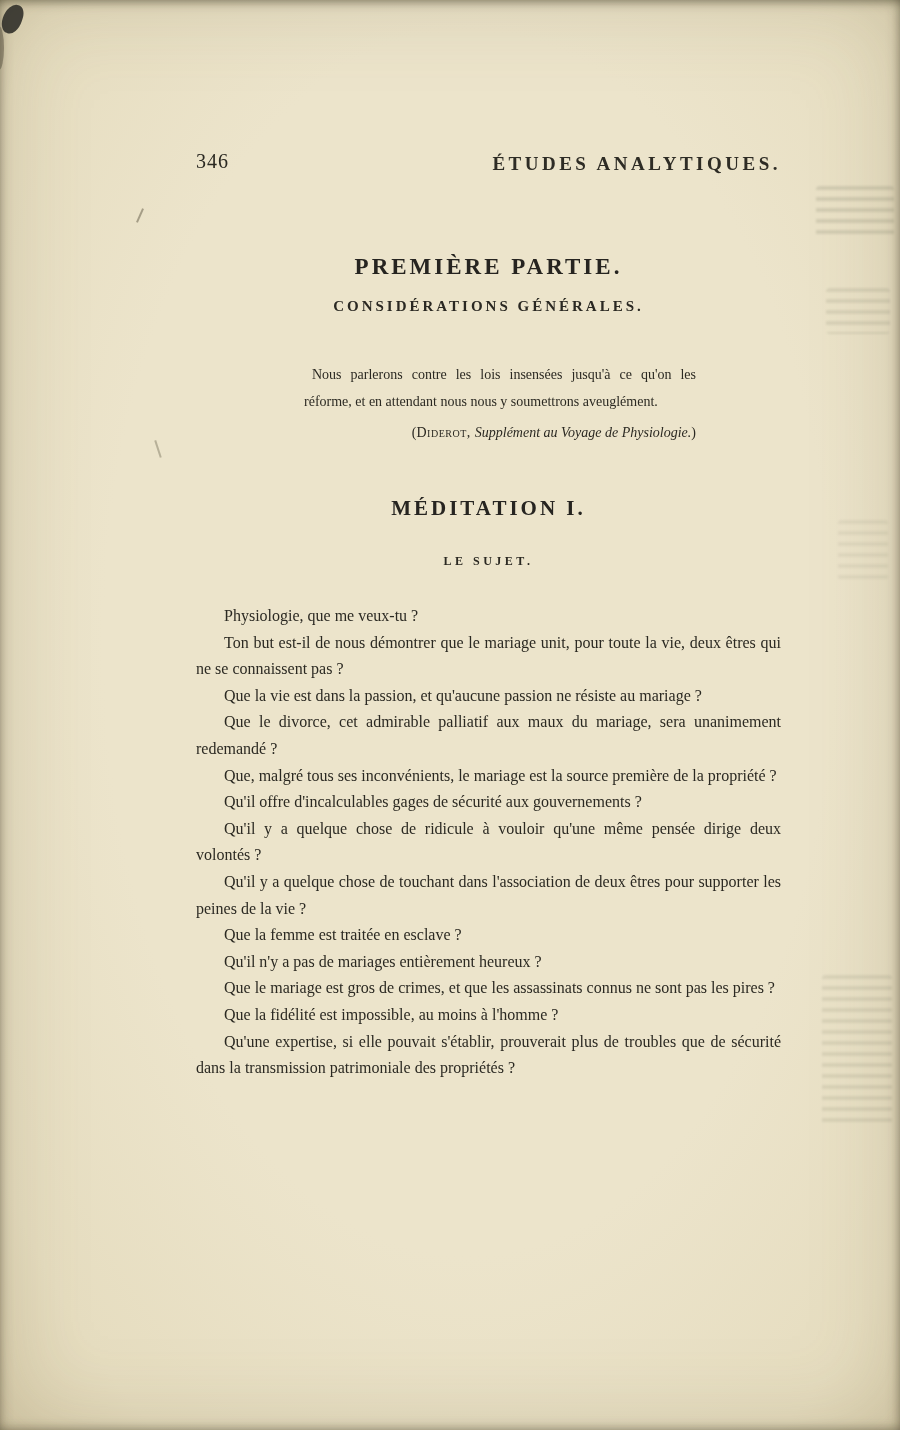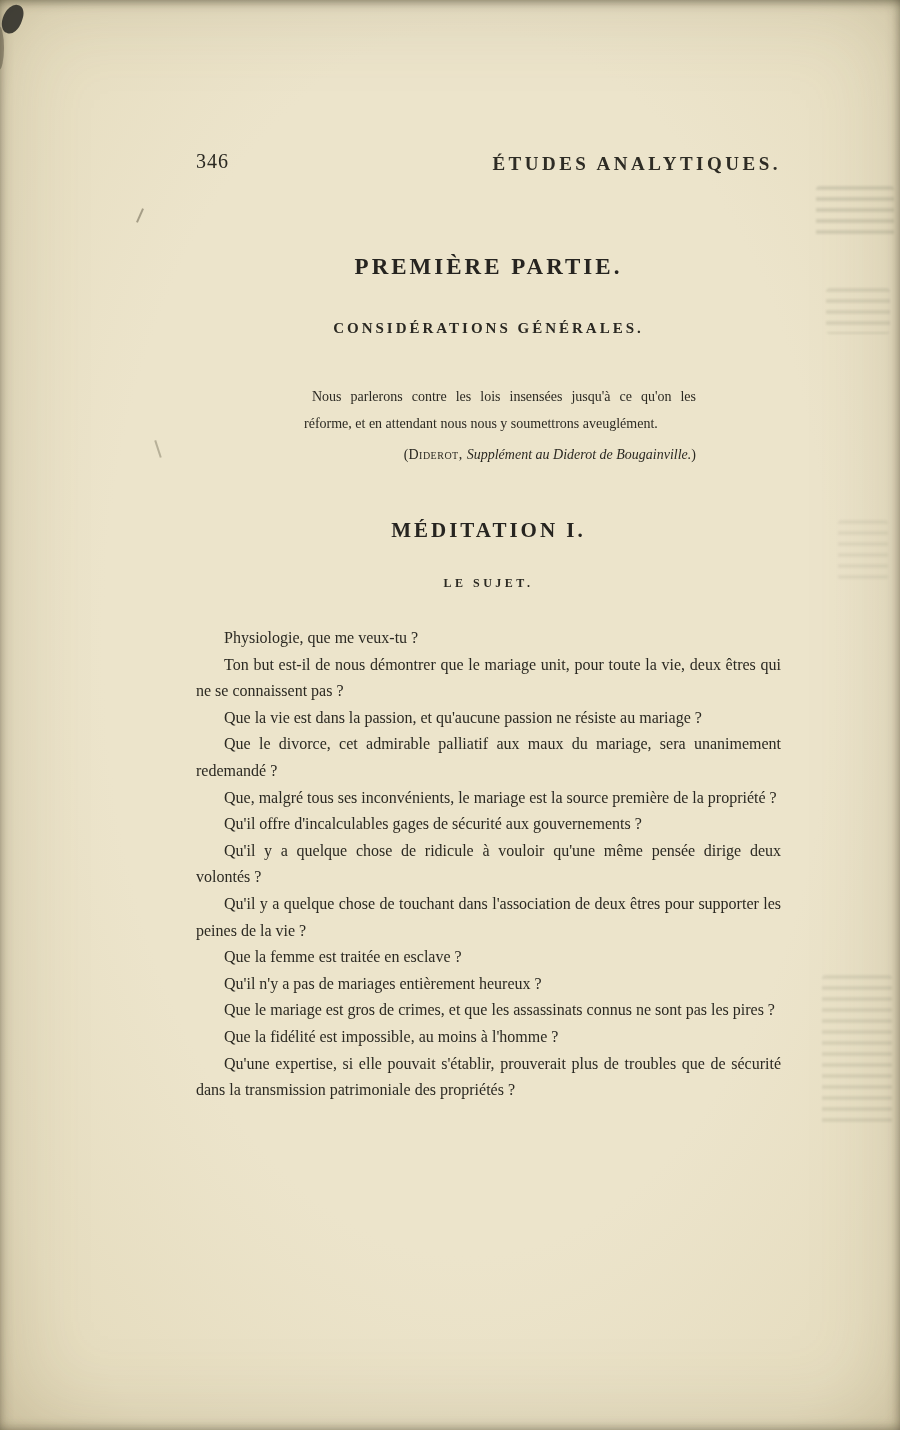--- a/index.html
+++ b/index.html
@@ -47,21 +47,21 @@
   }
   .part-title {
     margin: 80px 0 9px 0;
     text-align: center;
     font-size: 23px;
     font-weight: 700;
     letter-spacing: 3px;
     color: #262420;
   }
   .part-subtitle {
-    margin: 40px 0 0 0;
+    margin: 18px 0 0 0;
     text-align: center;
     font-size: 15px;
     font-weight: 700;
     letter-spacing: 3px;
     color: #2a2822;
   }
   .epigraph {
     margin: 46px 0 0 108px;
     width: 392px;
     font-size: 14px;
@@ -168,21 +168,21 @@
       <span class="page-number">346</span>
       <span class="running-head">ÉTUDES ANALYTIQUES.</span>
     </header>
 
     <h1 class="part-title">PREMIÈRE PARTIE.</h1>
 
     <h2 class="part-subtitle">CONSIDÉRATIONS GÉNÉRALES.</h2>
 
     <div class="epigraph">
       <p class="epigraph-text">Nous parlerons contre les lois insensées jusqu'à ce qu'on les réforme, et en attendant nous nous y soumettrons aveuglément.</p>
-      <p class="epigraph-attribution"><span>(</span><span class="smallcaps">Diderot, </span><span class="italic">Supplément au Diderot de Bougainville.</span><span>)</span></p>
+      <p class="epigraph-attribution"><span>(</span><span class="smallcaps">Diderot, </span><span class="italic">Supplément au Voyage de Physiologie.</span><span>)</span></p>
     </div>
 
     <h3 class="meditation-heading">MÉDITATION I.</h3>
 
     <h4 class="meditation-subheading">LE SUJET.</h4>
 
     <section class="body-text">
       <p>Physiologie, que me veux-tu&nbsp;?</p>
       <p>Ton but est-il de nous démontrer que le mariage unit, pour toute la vie, deux êtres qui ne se connaissent pas&nbsp;?</p>
       <p>Que la vie est dans la passion, et qu'aucune passion ne résiste au mariage&nbsp;?</p>

